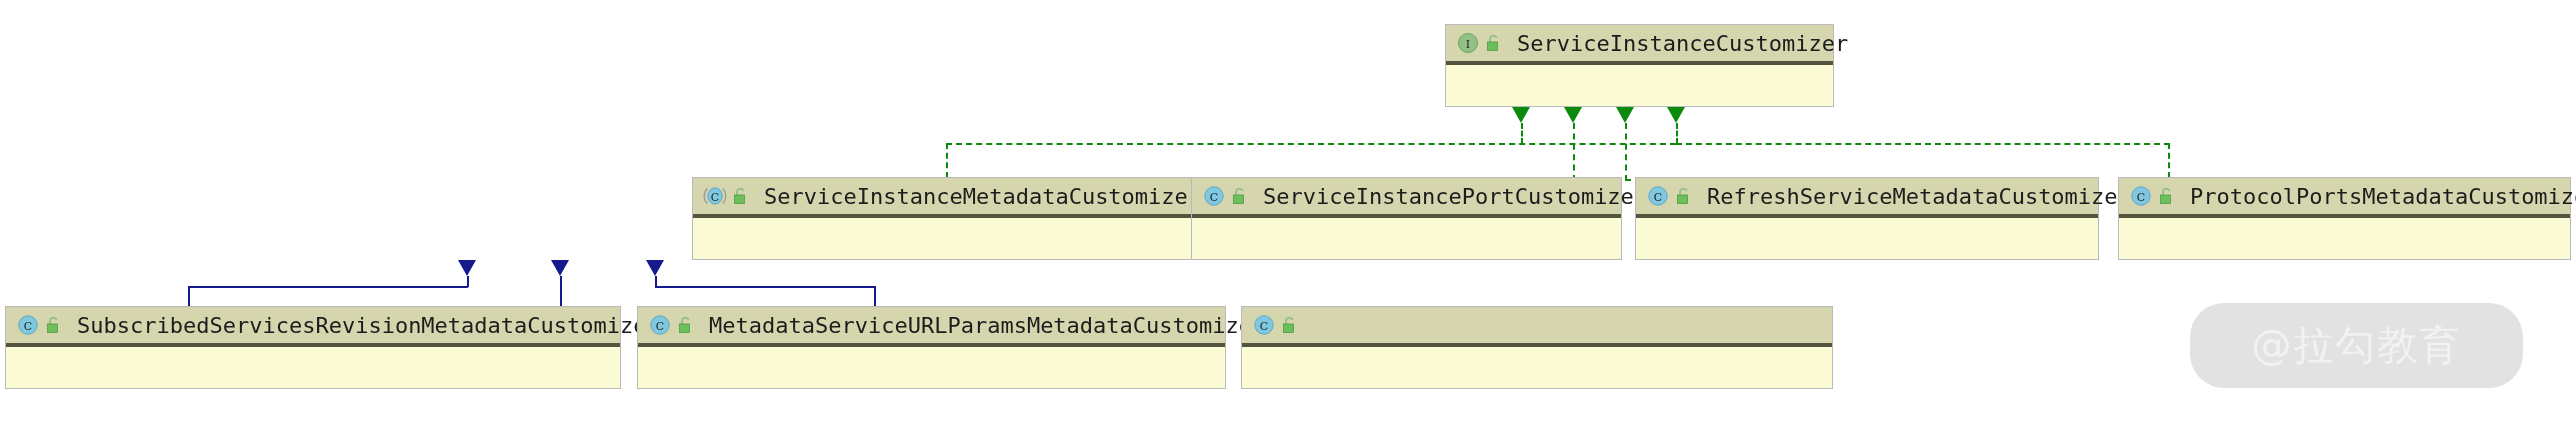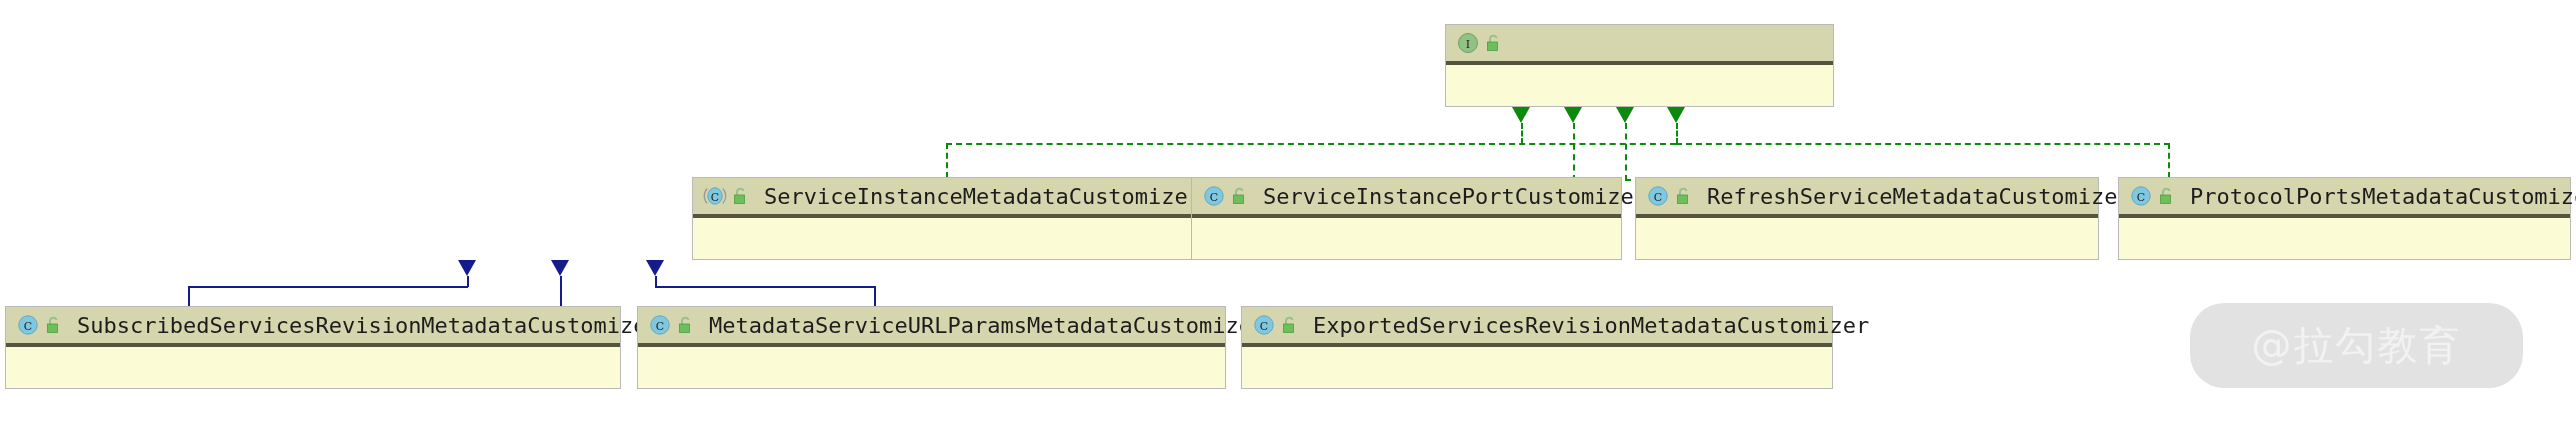--- a/index.html
+++ b/index.html
@@ -156,20 +156,21 @@
           <ellipse cx="12" cy="12" rx="9.5" ry="9.5" fill="#91c183" stroke="#6f9f62" stroke-width="1"></ellipse>
           <text x="12" y="16.5" font-size="11" font-family="DejaVu Serif, serif" fill="#1c1c1c" text-anchor="middle">I</text>
         </svg>
       </span>
       <span class="ic lock-ic">
         <svg width="18" height="20" viewBox="0 0 18 20">
           <path d="M5 9 V6 a3.4 3.4 0 0 1 6.6 -1" fill="none" stroke="#9bbf8c" stroke-width="2"></path>
           <rect x="2.5" y="9" width="10" height="8.5" fill="#6cbf5a" stroke="#4f9c40" stroke-width="0.8"></rect>
         </svg>
       </span>
+      <span class="uml-title">ServiceInstanceCustomizer</span>
     </div>
     <div class="uml-body"></div>
   </div>
 
   <div class="uml-node" style="left:692px; top:177px; width:508px; height:83px;">
     <div class="uml-header">
       <span class="ic">
         <svg width="24" height="24" viewBox="0 0 24 24">
           <path d="M4.2 4.5 a11 11 0 0 0 0 15" fill="none" stroke="#9a9a9a" stroke-width="1.3"></path>
           <path d="M19.8 4.5 a11 11 0 0 1 0 15" fill="none" stroke="#9a9a9a" stroke-width="1.3"></path>
@@ -290,21 +291,20 @@
           <ellipse cx="12" cy="12" rx="9.2" ry="9.2" fill="#7fc8e0" stroke="#5fa8c4" stroke-width="1"></ellipse>
           <text x="12" y="16.5" font-size="11" font-family="DejaVu Serif, serif" fill="#1c1c1c" text-anchor="middle">C</text>
         </svg>
       </span>
       <span class="ic lock-ic">
         <svg width="18" height="20" viewBox="0 0 18 20">
           <path d="M5 9 V6 a3.4 3.4 0 0 1 6.6 -1" fill="none" stroke="#9bbf8c" stroke-width="2"></path>
           <rect x="2.5" y="9" width="10" height="8.5" fill="#6cbf5a" stroke="#4f9c40" stroke-width="0.8"></rect>
         </svg>
       </span>
-      <span class="uml-title">ExportedServicesRevisionMetadataCustomizer</span>
     </div>
     <div class="uml-body"></div>
   </div>
 
   <div class="watermark" style="left:2190px; top:303px; width:333px; height:85px;">
     <span>@拉勾教育</span>
   </div>
 
 </div>
 

